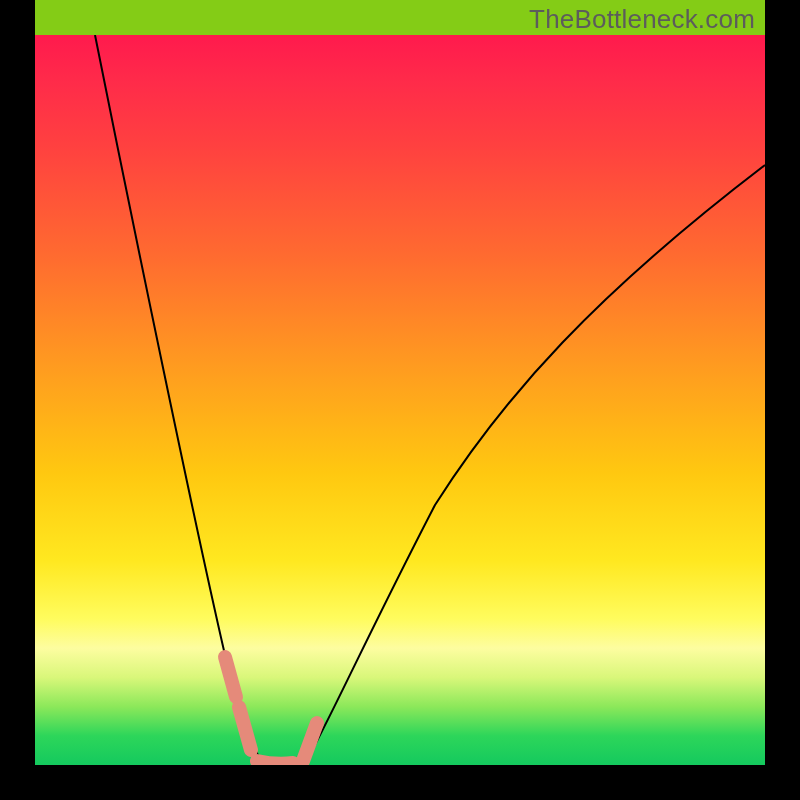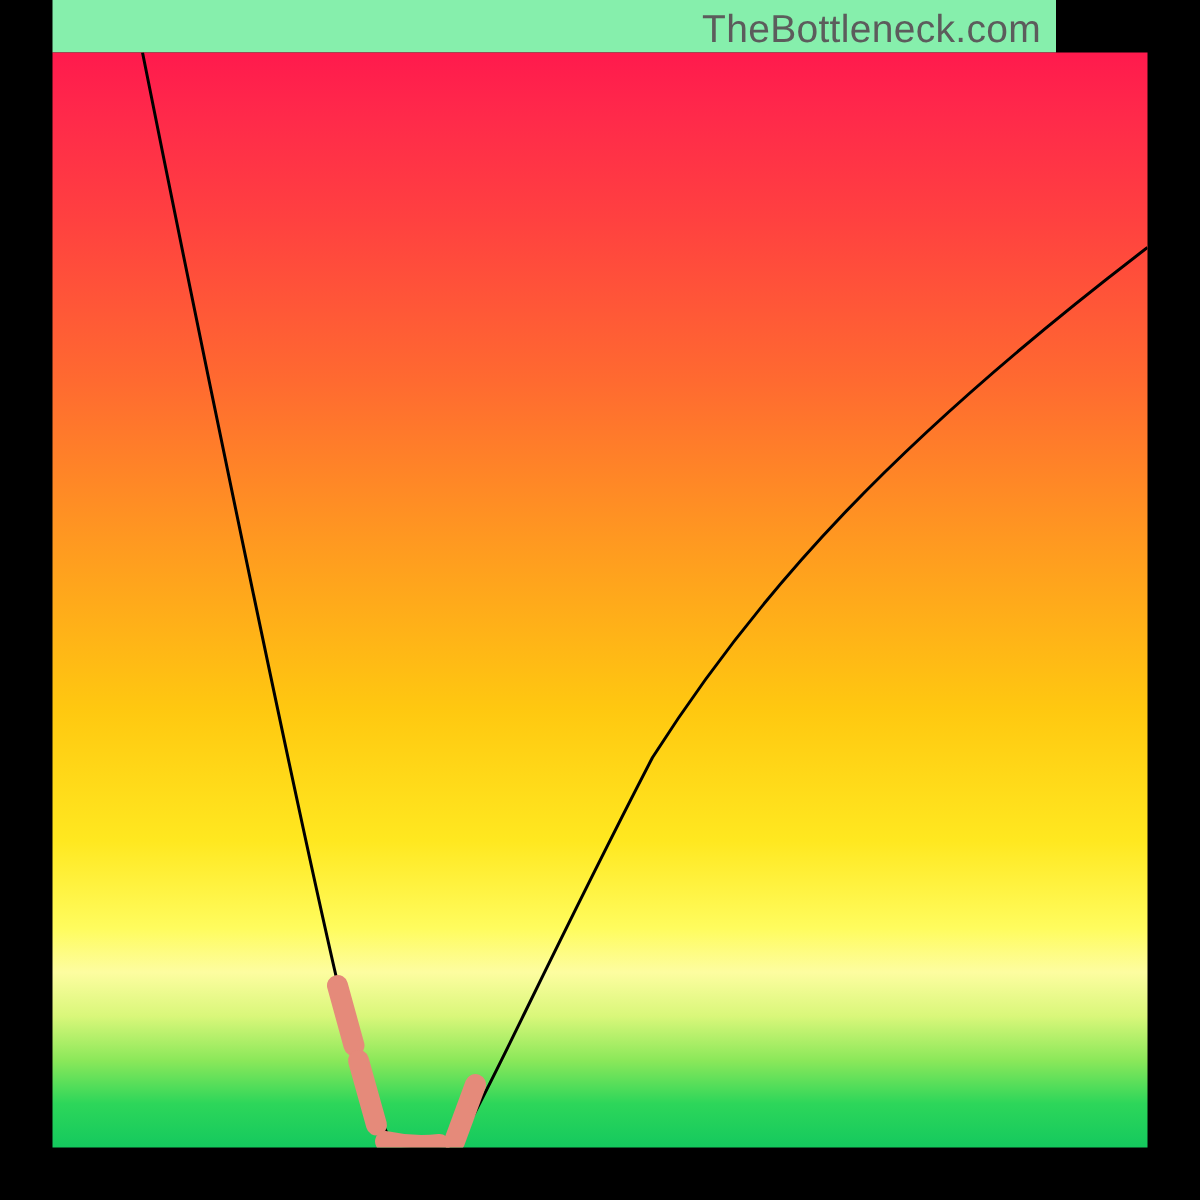--- a/index.html
+++ b/index.html
@@ -30,23 +30,23 @@
       #d9f77a 88%,
       #8ce85a 92%,
       #2dd65a 96%,
       #14c95e 100%
     );
   }
   .watermark-bar {
     position: absolute;
     left: 35px;
     top: 0;
-    width: 669px;
+    width: 730px;
     height: 35px;
-    background: #86efac;
+    background: #84cc16;
     text-decoration: underline;
   }
   .watermark {
     position: absolute;
     right: 10px;
     top: 4px;
     color: #5c5c5c;
     font-size: 26px;
     letter-spacing: 0.2px;
     font-weight: 500;

